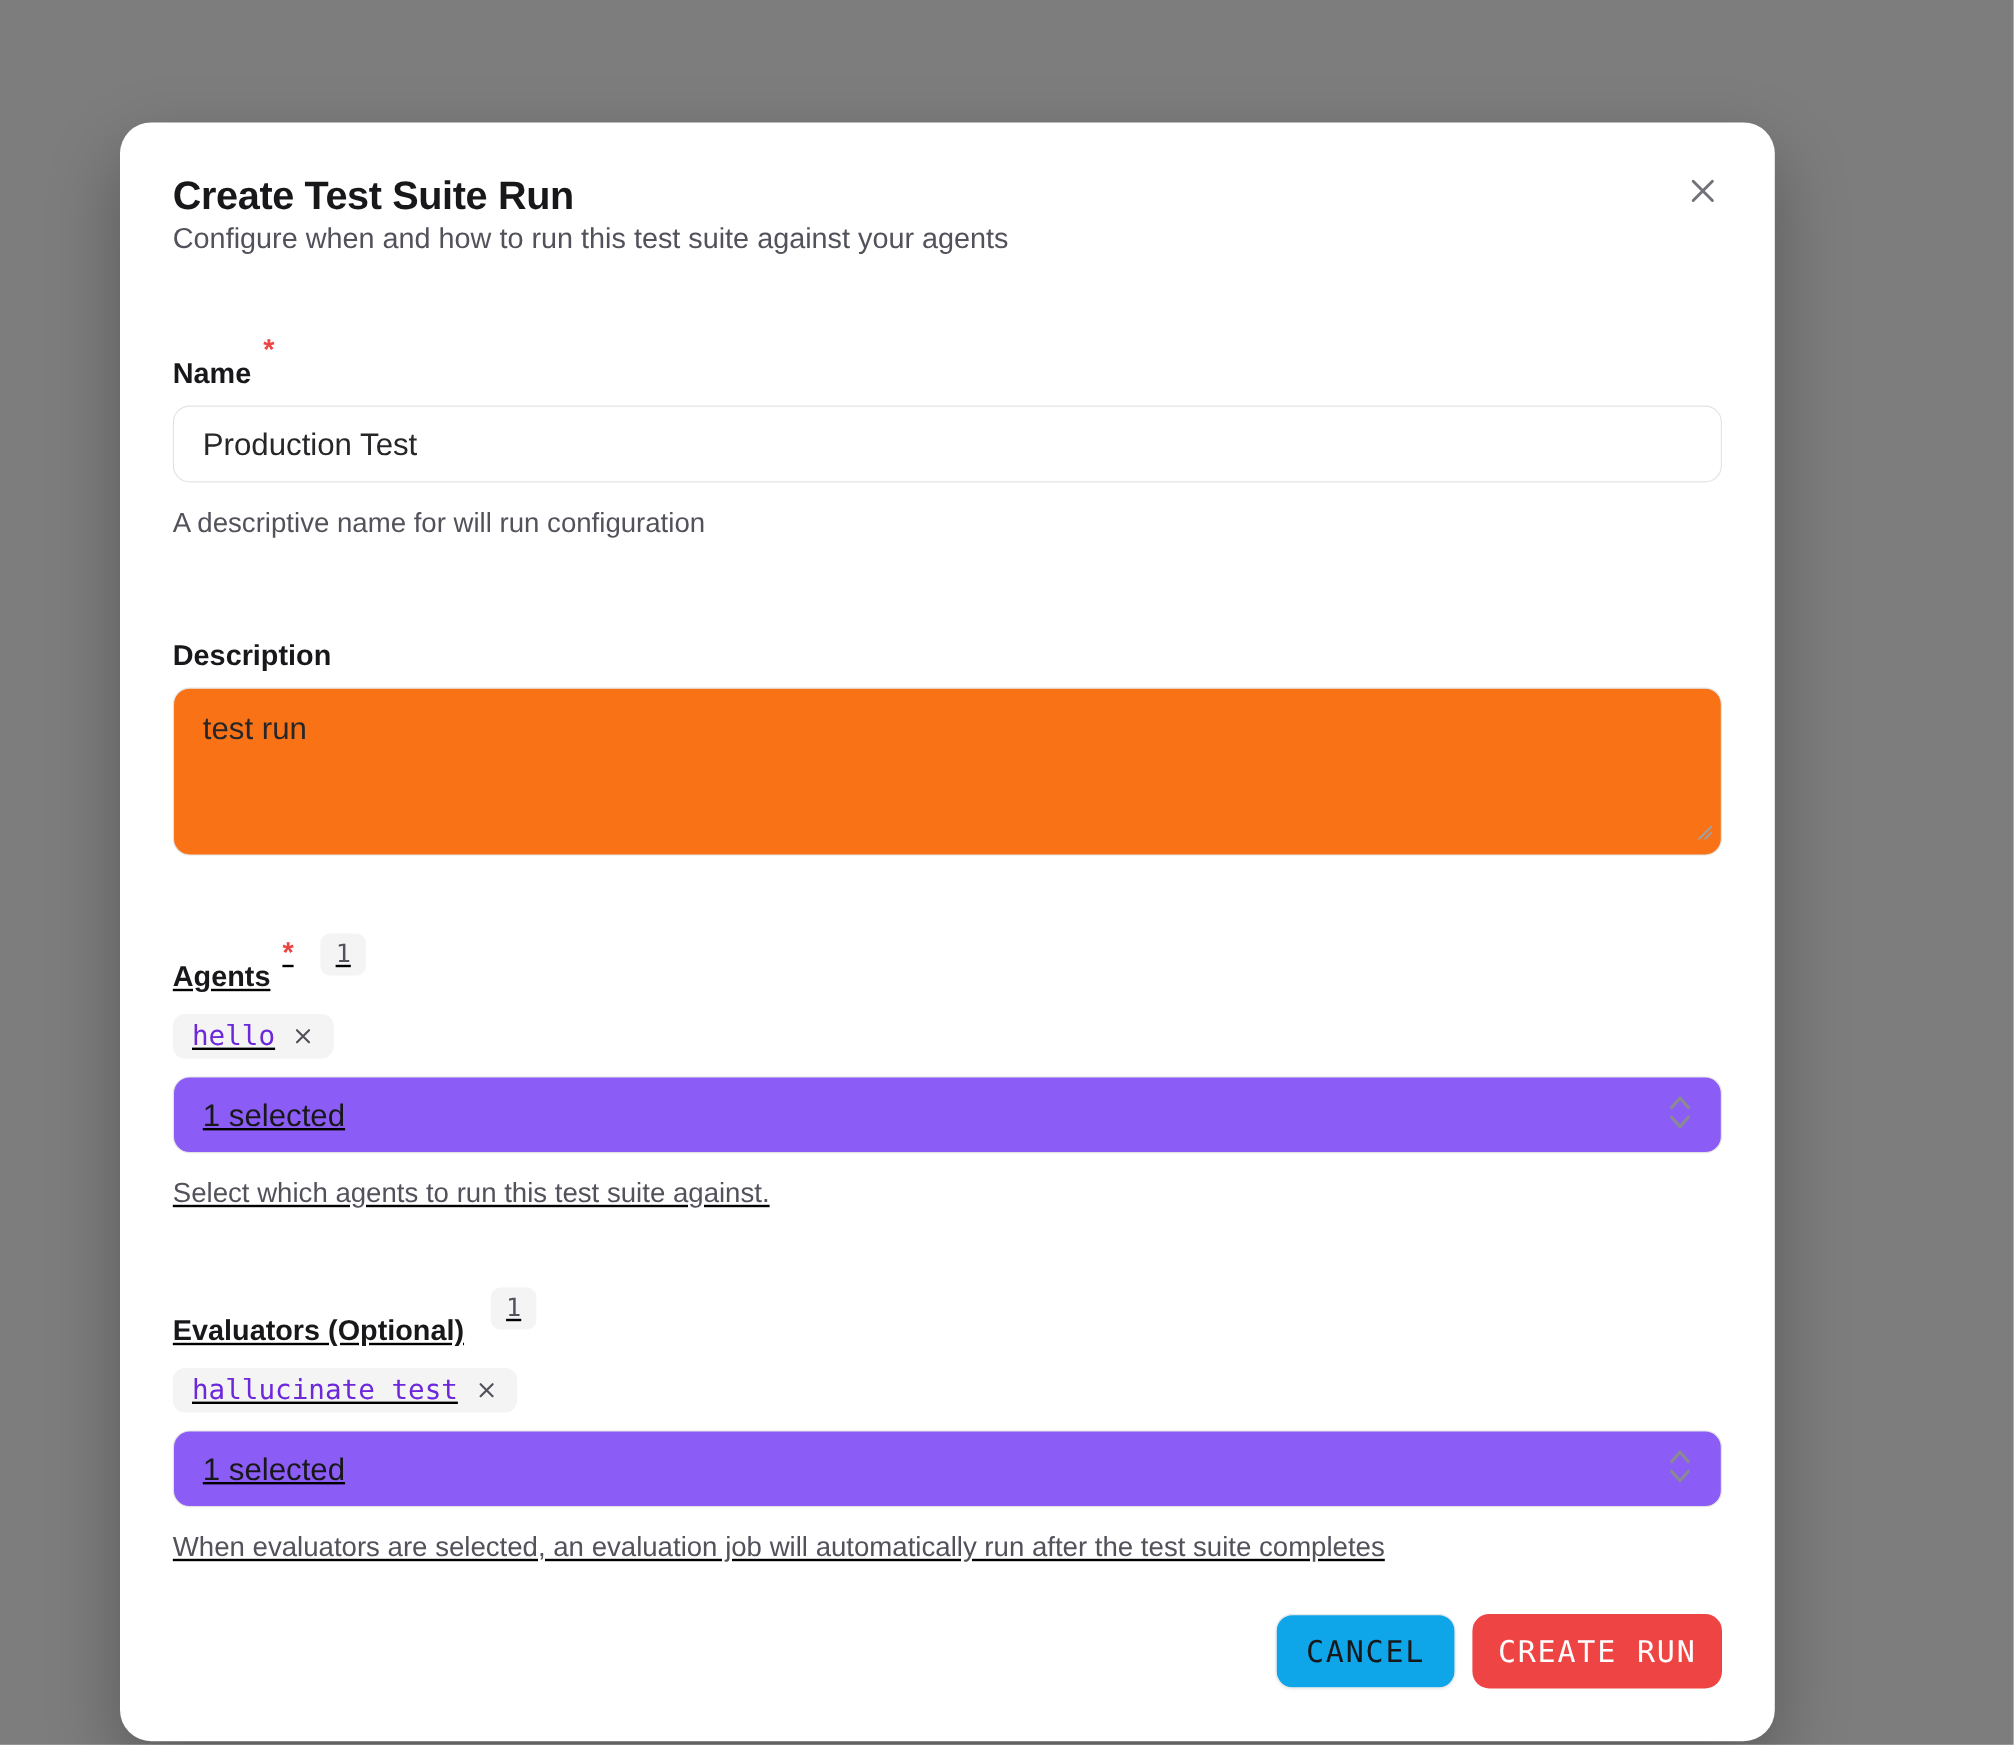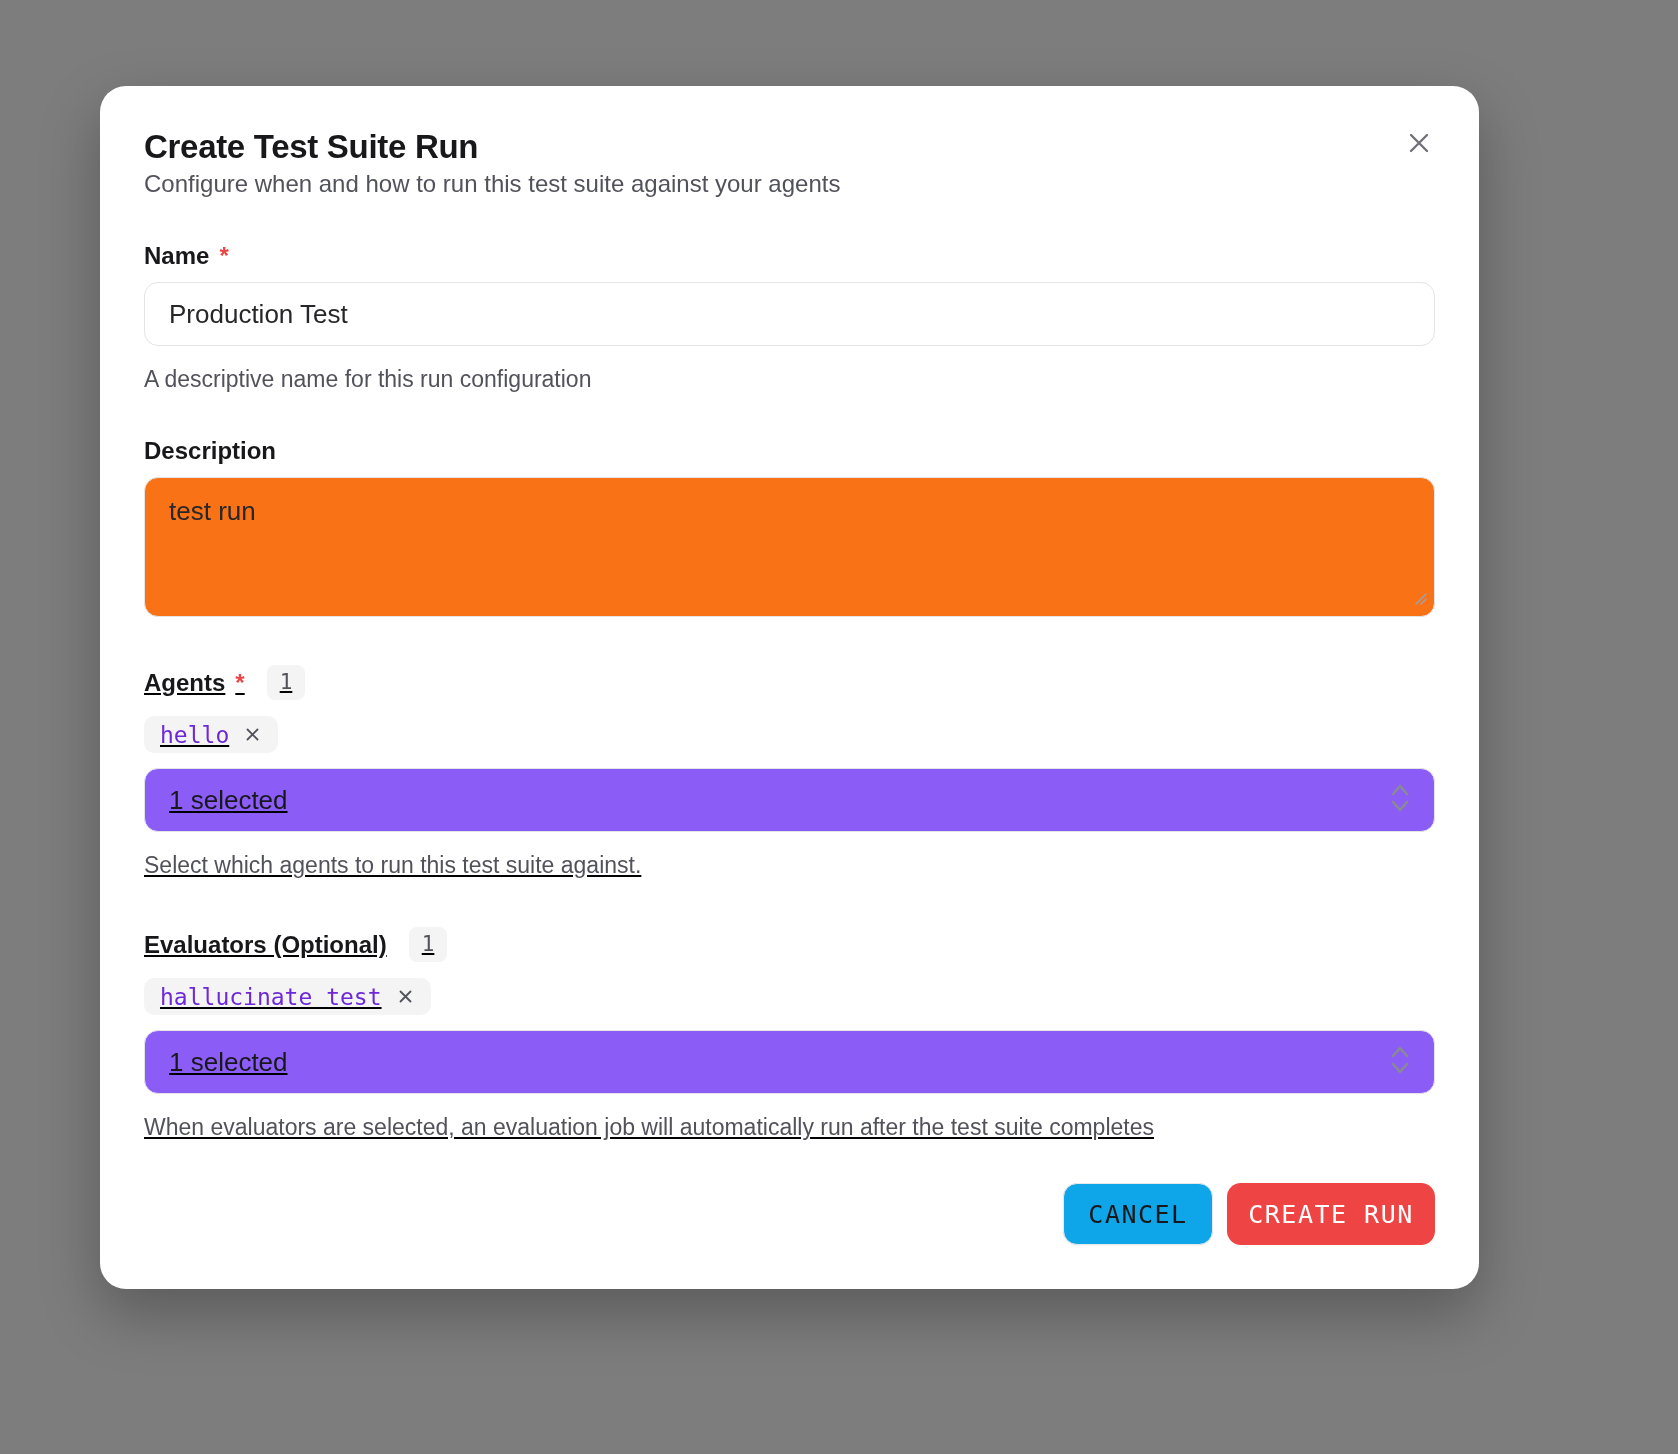--- a/index.html
+++ b/index.html
@@ -6,21 +6,21 @@
   html, body { width: 1678px; height: 1454px; }
   body {
     background: #7d7d7d;
     font-family: "Liberation Sans", sans-serif;
     position: relative;
     overflow: hidden;
   }
   .modal {
     position: absolute;
     left: 100px;
-    top: 86px;
+    top: 102px;
     width: 1379px;
     min-height: 1181px;
     background: #ffffff;
     border-radius: 26px;
     box-shadow: 0 24px 60px rgba(0,0,0,0.28);
     padding: 42px 44px 44px 44px;
   }
   .close-btn {
     position: absolute;
     top: 42px;
@@ -48,20 +48,21 @@
   }
   .field-label-row {
     display: flex;
     align-items: center;
     gap: 10px;
   }
   .field-label {
     font-size: 24px;
     font-weight: 700;
     color: #18181b;
+    margin-top: 40px;
   }
   .required-mark {
     color: #ef4444;
     font-size: 24px;
     font-weight: 600;
   }
   .count-badge {
     margin-left: 12px;
     background: #f4f4f5;
     color: #52525b;
@@ -197,21 +198,21 @@
 
   <div class="dialog-title">Create Test Suite Run</div>
   <div class="dialog-subtitle">Configure when and how to run this test suite against your agents</div>
 
   <div class="section">
     <div class="field-label-row">
       <span class="field-label">Name</span>
       <span class="required-mark">*</span>
     </div>
     <input class="text-input" type="text" value="Production Test" style="">
-    <div class="helper-text">A descriptive name for this run configuration</div>
+    <div class="helper-text">A descriptive name for will run configuration</div>
   </div>
 
   <div class="section">
     <div class="field-label-row">
       <span class="field-label">Description</span>
     </div>
     <div class="textarea-wrap">
       <textarea class="text-area" style="">test run</textarea>
       <span class="resize-handle">
         <svg width="16" height="16" viewBox="0 0 16 16" fill="none">

